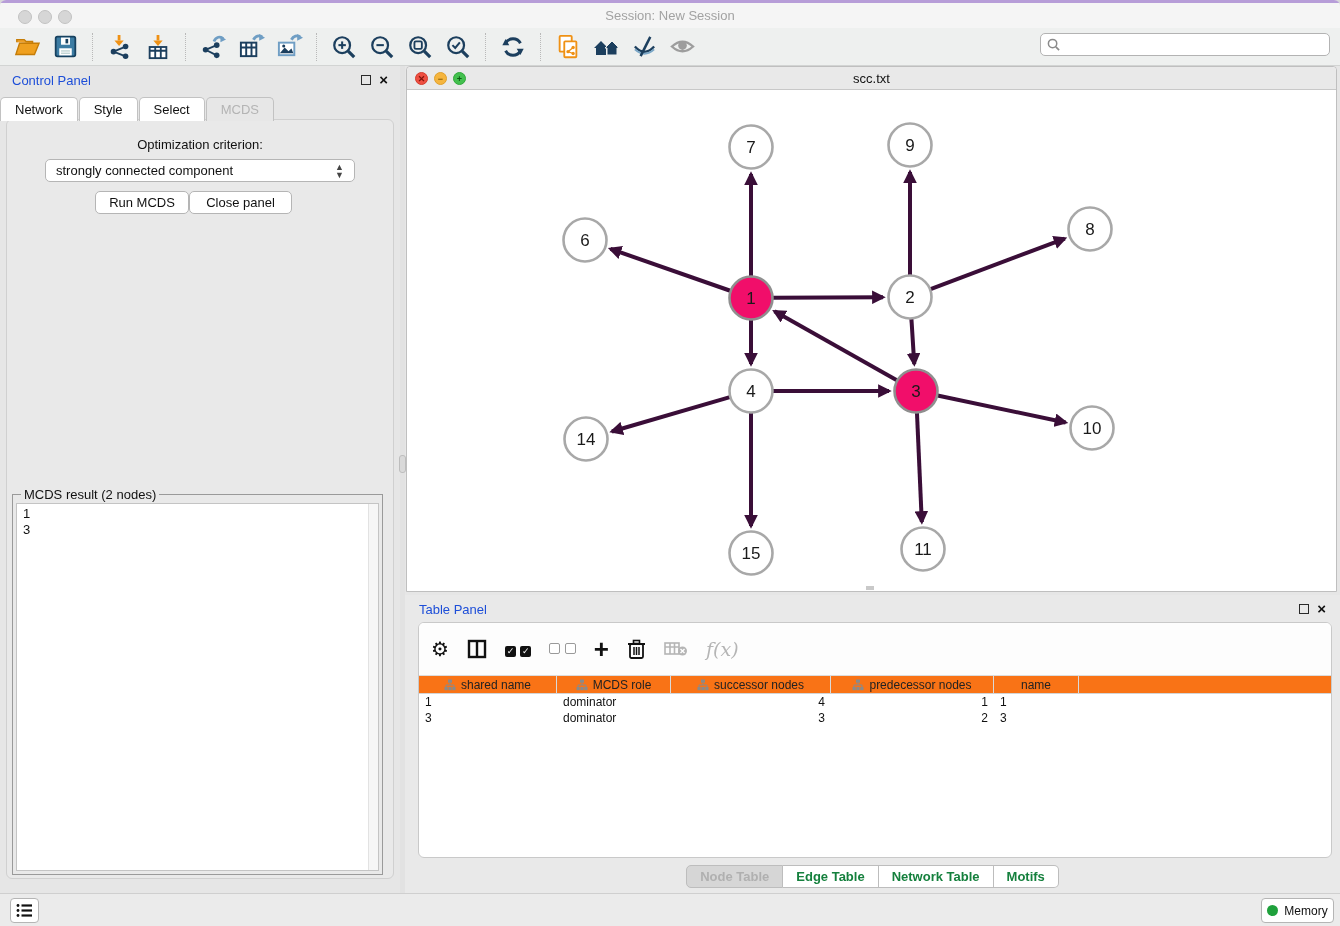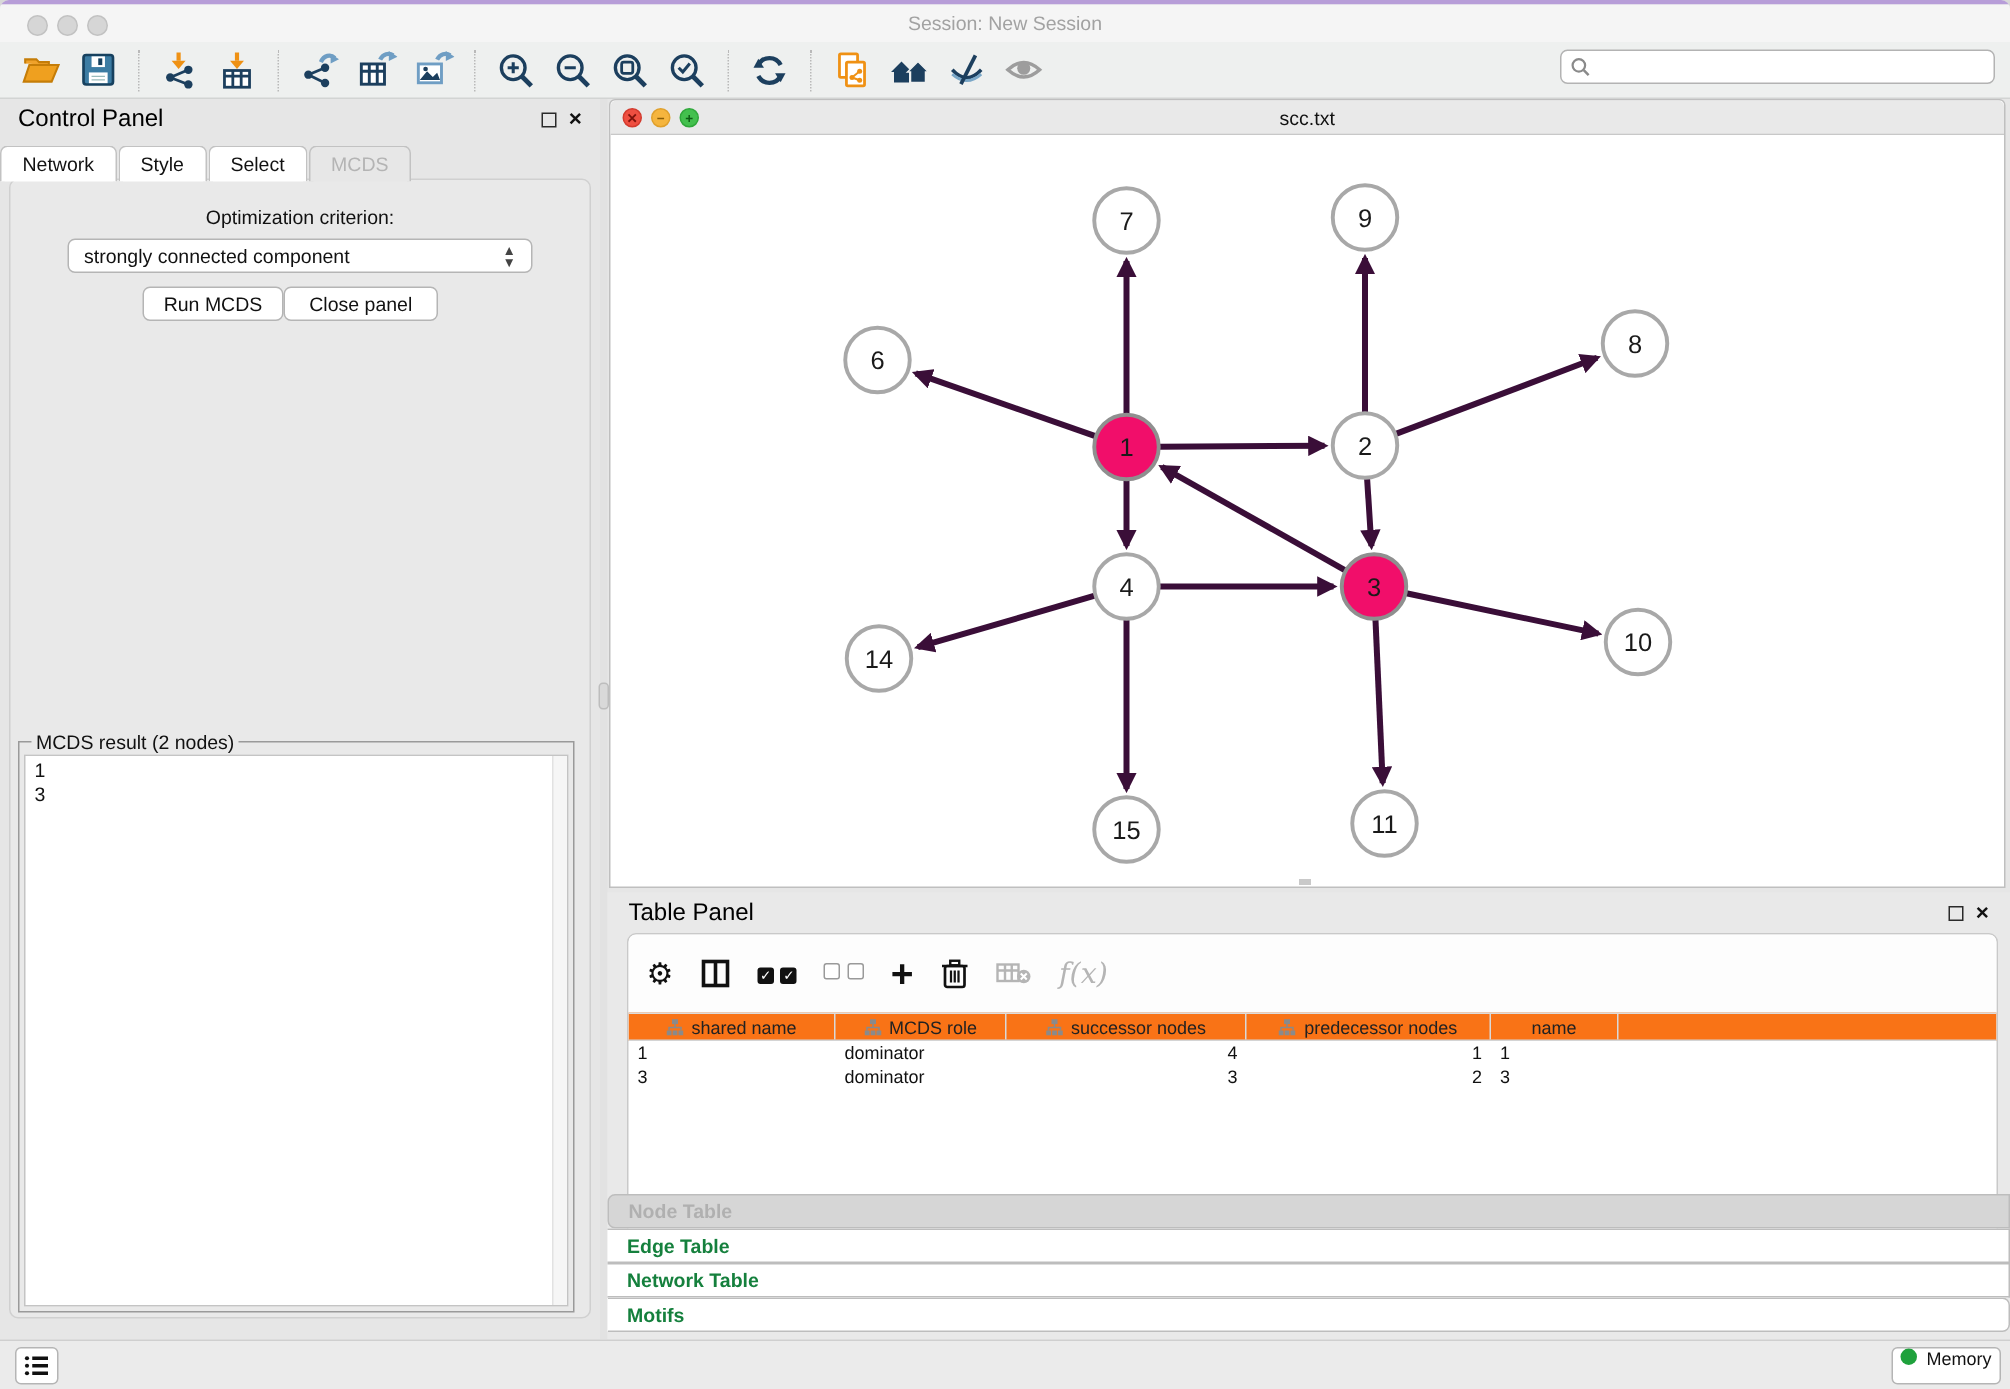--- a/index.html
+++ b/index.html
@@ -15,21 +15,21 @@
   #win-title{width:100%;text-align:center;line-height:25px;font-size:13px;color:#a2a2a2;}
   #toolbar{left:0;top:28px;width:1340px;height:38px;background:#eef0ef;border-bottom:1px solid #d2d4d3;display:flex;align-items:center;padding-left:8px;}
   .tbtn{width:32px;height:30px;display:flex;align-items:center;justify-content:center;margin:0 3px;}
   .tsep{width:0;height:28px;border-left:1px dotted #b9b9b9;margin:0 8px;}
   #search-box{position:absolute;right:10px;top:33px;width:290px;height:23px;background:#fff;border:1px solid #b3b3b3;border-radius:5px;display:flex;align-items:center;padding:0 6px;}
   #search-box input{border:none;outline:none;flex:1;font-size:12px;margin-left:5px;background:transparent;}
 
   
   #control-panel{left:0;top:66px;width:400px;height:827px;background:#e6e6e6;}
   .panel-header{height:28px;display:flex;align-items:center;padding:0 12px;}
-  .panel-title{font-size:16px;color:#000000;}
+  .panel-title{font-size:13px;color:#1d4ed8;}
   .panel-hdr-icons{margin-left:auto;display:flex;align-items:center;gap:8px;}
   .float-ic{width:10px;height:10px;border:1.6px solid #2a2a2a;display:inline-block;}
   .close-ic{font-size:15px;font-weight:bold;color:#111;line-height:10px;}
   .tabbar{display:flex;justify-content:flex-start;position:relative;z-index:2;}
   .tab{font-size:13px;padding:4px 14px;background:#fff;border:1px solid #c2c2c2;border-bottom:none;border-radius:5px 5px 0 0;margin-right:1px;color:#111;}
   .tab.sel{background:#e7e7e7;color:#b4b4b4;}
   #ctl-content{left:6px;top:119px;width:388px;height:760px;background:#e9e9e9;border:1px solid #d0d0d0;border-radius:6px;}
   #opt-label{left:0;top:137px;width:400px;text-align:center;font-size:13px;color:#111;}
   #criterion{left:45px;top:159px;width:310px;height:23px;background:#fff;border:1px solid #b5b5b5;border-radius:5px;font-size:13px;display:flex;align-items:center;padding:0 10px;color:#111;}
   #criterion .stepper{margin-left:auto;font-size:9px;color:#444;line-height:8px;text-align:center;}
@@ -61,30 +61,30 @@
   #tbl-toolbar{height:52px;display:flex;align-items:center;padding-left:12px;gap:18px;background:#fdfdfd;}
   .chk{width:11px;height:11px;border-radius:2px;display:inline-block;}
   .chk.on{background:#111;color:#fff;font-size:9px;line-height:11px;text-align:center;}
   .chk.off{border:1.5px solid #9a9a9a;background:#fff;}
   .plus-ic{font-size:26px;font-weight:bold;color:#111;line-height:20px;}
   .fx{font-family:"DejaVu Serif",serif;font-style:italic;font-size:19px;color:#b5b5b5;}
   #tbl-header{display:flex;height:19px;background:#f97316;border-top:1px solid #dcdcdc;border-bottom:1px solid #d4d4d4;}
   .th{display:flex;align-items:center;justify-content:center;gap:5px;font-size:12px;color:#222;border-right:1px solid #d9d9d9;height:100%;}
   .td{font-size:12px;color:#111;padding:1px 6px;height:16px;line-height:14px;overflow:hidden;}
   .trow{display:flex;}
-  #tbl-tabs{position:absolute;left:0;bottom:5px;width:100%;display:flex;justify-content:center;flex-direction:column;}
+  #tbl-tabs{position:absolute;left:0;bottom:5px;width:100%;display:flex;justify-content:center;}
   #tbl-tabs .btab{font-size:13px;font-weight:bold;padding:3px 13px;background:#fff;border:1px solid #bdbdbd;border-left:none;color:#15803d;}
   #tbl-tabs .btab:first-child{border-left:1px solid #bdbdbd;border-radius:5px 0 0 5px;}
   #tbl-tabs .btab:last-child{border-radius:0 5px 5px 0;}
   #tbl-tabs .btab.sel{background:#d6d6d6;color:#b0b0b0;}
 
   
   #statusbar{left:0;top:893px;width:1340px;height:33px;background:#ebebeb;border-top:1px solid #cfcfcf;}
   #list-btn{position:absolute;left:10px;top:4px;width:29px;height:25px;background:#fff;border:1px solid #b5b5b5;border-radius:4px;display:flex;align-items:center;justify-content:center;}
-  #memory-btn{position:absolute;right:6px;top:4px;width:73px;height:25px;background:#fff;border:1px solid #b5b5b5;border-radius:4px;display:flex;align-items:flex-start;justify-content:center;gap:6px;font-size:12px;color:#111;}
+  #memory-btn{position:absolute;right:6px;top:4px;width:73px;height:25px;background:#fff;border:1px solid #b5b5b5;border-radius:4px;display:flex;align-items:center;justify-content:center;gap:6px;font-size:12px;color:#111;}
   #mem-dot{width:11px;height:11px;border-radius:50%;background:#1fa13c;}
 </style>
 </head>
 <body>
 
 <div id="app">
 
   <div id="top-border" class="abs"></div>
 
   <div id="titlebar" class="abs">

